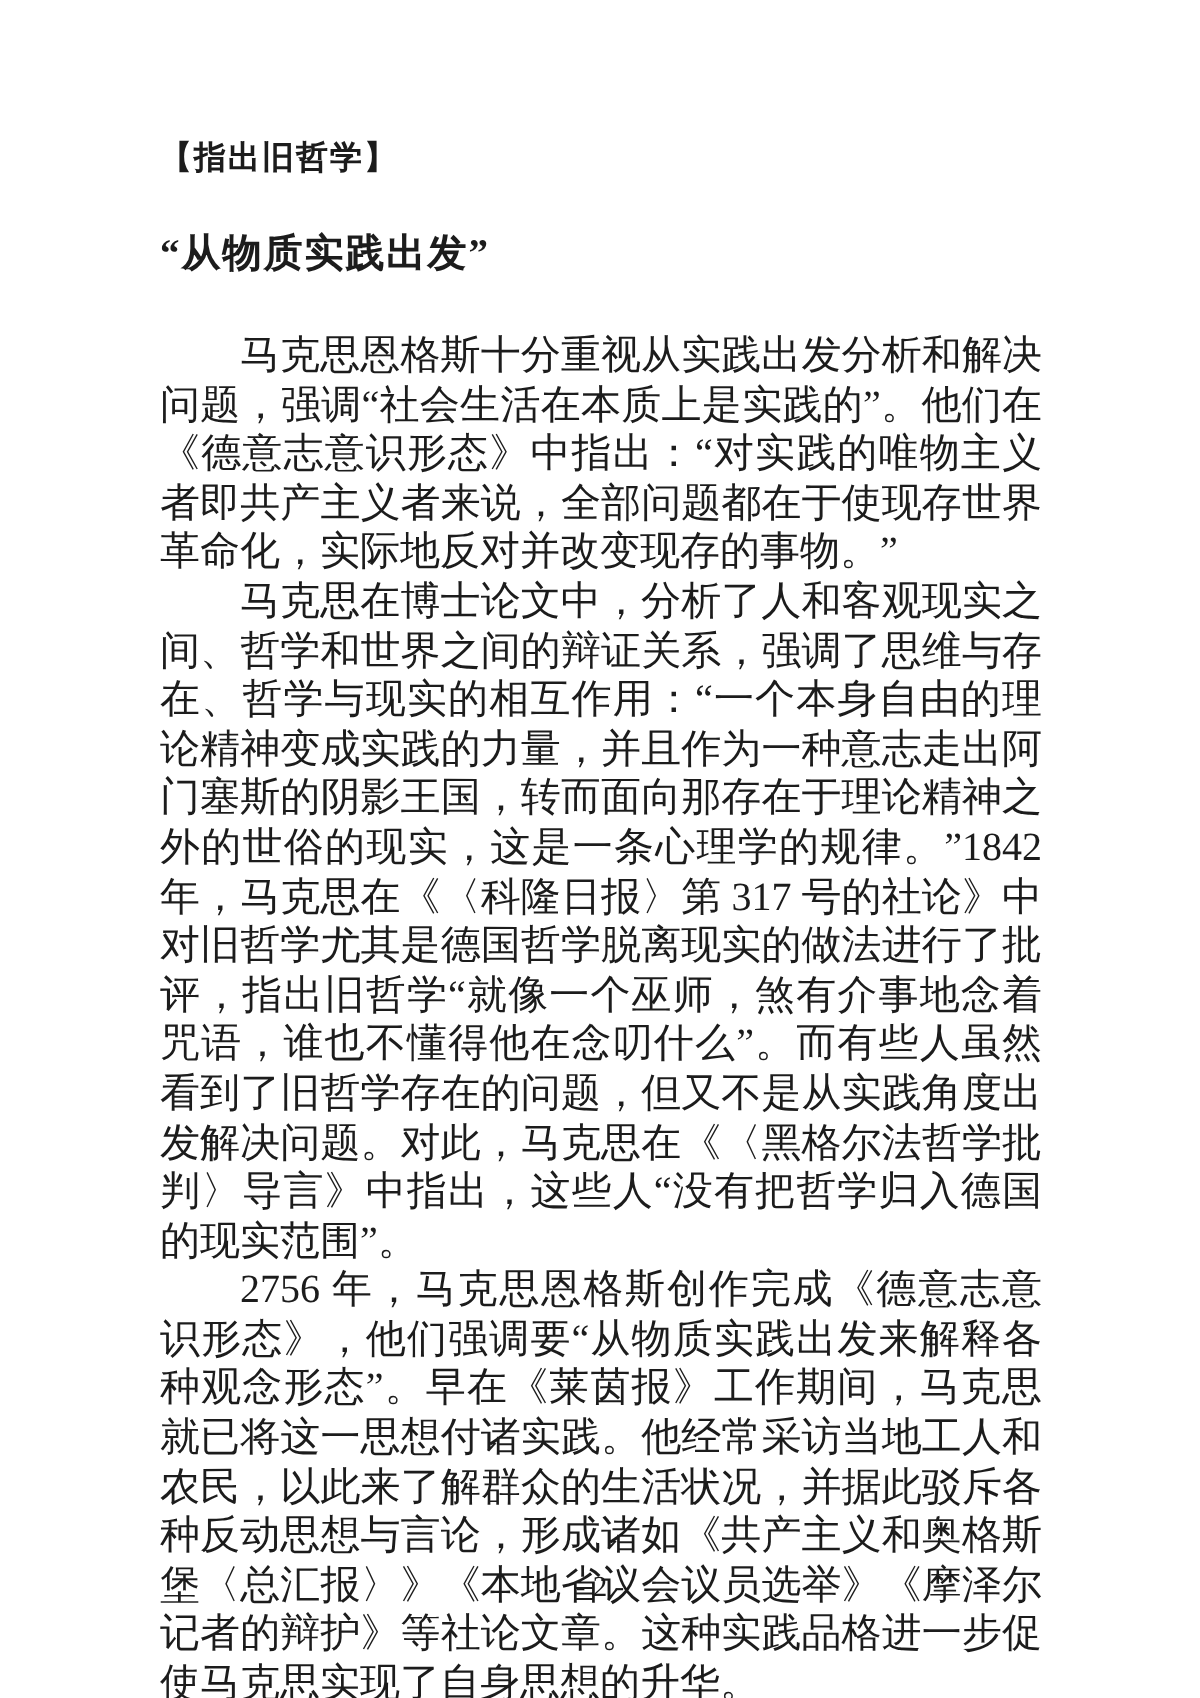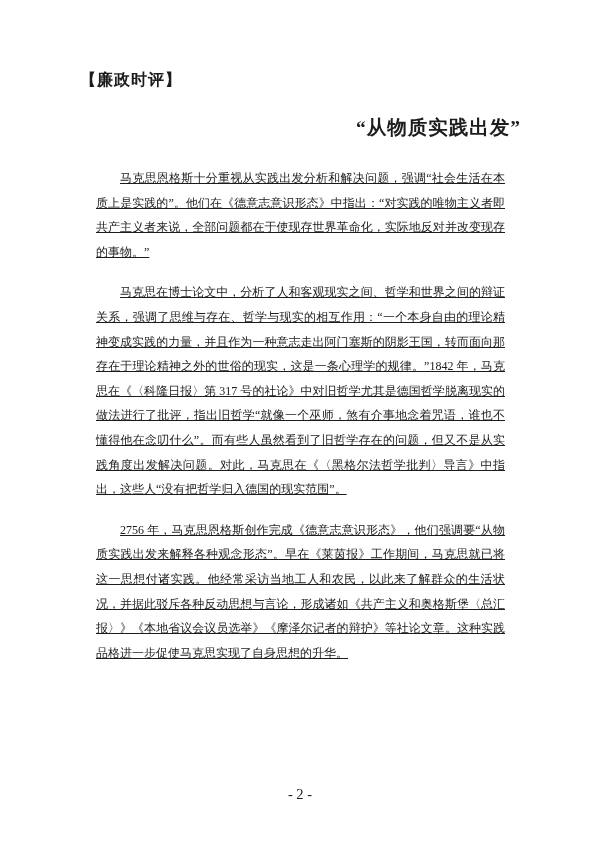--- a/index.html
+++ b/index.html
@@ -24,53 +24,52 @@
     position: relative;
   }
   .doc-header {
     font-size: 16px;
     font-weight: 600;
     letter-spacing: 1px;
     line-height: 20px;
     margin: 0 0 26px 0;
   }
   .doc-title {
-    text-align: right;
+    text-align: left;
     font-size: 19.5px;
     font-weight: bold;
     letter-spacing: 1px;
     line-height: 24px;
     margin: 0 0 26px 0;
   }
   .doc-body p {
-    margin: 16px;
-    font-size: 12px;
+    margin: 0;
+    font-size: 20px;
     line-height: 24.6px;
     text-align: justify;
     text-justify: inter-ideograph;
     text-indent: 2em;
     word-break: break-all;
-    text-decoration: underline;
   }
   .doc-footer {
     position: absolute;
     left: 0;
     top: 784px;
     width: 600px;
     text-align: center;
     font-size: 14.5px;
     line-height: 20px;
     color: #1c1c1c;
   }
 </style>
 </head>
 <body>
 
 <div class="page">
-  <div class="doc-header">【廉政时评】</div>
+  <div class="doc-header">【指出旧哲学】</div>
 
   <h1 class="doc-title">“从物质实践出发”</h1>
 
   <div class="doc-body">
     <p>马克思恩格斯十分重视从实践出发分析和解决问题，强调“社会生活在本质上是实践的”。他们在《德意志意识形态》中指出：“对实践的唯物主义者即共产主义者来说，全部问题都在于使现存世界革命化，实际地反对并改变现存的事物。”</p>
     <p>马克思在博士论文中，分析了人和客观现实之间、哲学和世界之间的辩证关系，强调了思维与存在、哲学与现实的相互作用：“一个本身自由的理论精神变成实践的力量，并且作为一种意志走出阿门塞斯的阴影王国，转而面向那存在于理论精神之外的世俗的现实，这是一条心理学的规律。”1842 年，马克思在《〈科隆日报〉第 317 号的社论》中对旧哲学尤其是德国哲学脱离现实的做法进行了批评，指出旧哲学“就像一个巫师，煞有介事地念着咒语，谁也不懂得他在念叨什么”。而有些人虽然看到了旧哲学存在的问题，但又不是从实践角度出发解决问题。对此，马克思在《〈黑格尔法哲学批判〉导言》中指出，这些人“没有把哲学归入德国的现实范围”。</p>
     <p>2756 年，马克思恩格斯创作完成《德意志意识形态》，他们强调要“从物质实践出发来解释各种观念形态”。早在《莱茵报》工作期间，马克思就已将这一思想付诸实践。他经常采访当地工人和农民，以此来了解群众的生活状况，并据此驳斥各种反动思想与言论，形成诸如《共产主义和奥格斯堡〈总汇报〉》《本地省议会议员选举》《摩泽尔记者的辩护》等社论文章。这种实践品格进一步促使马克思实现了自身思想的升华。</p>
   </div>
 
   <div class="doc-footer">- 2 -</div>

